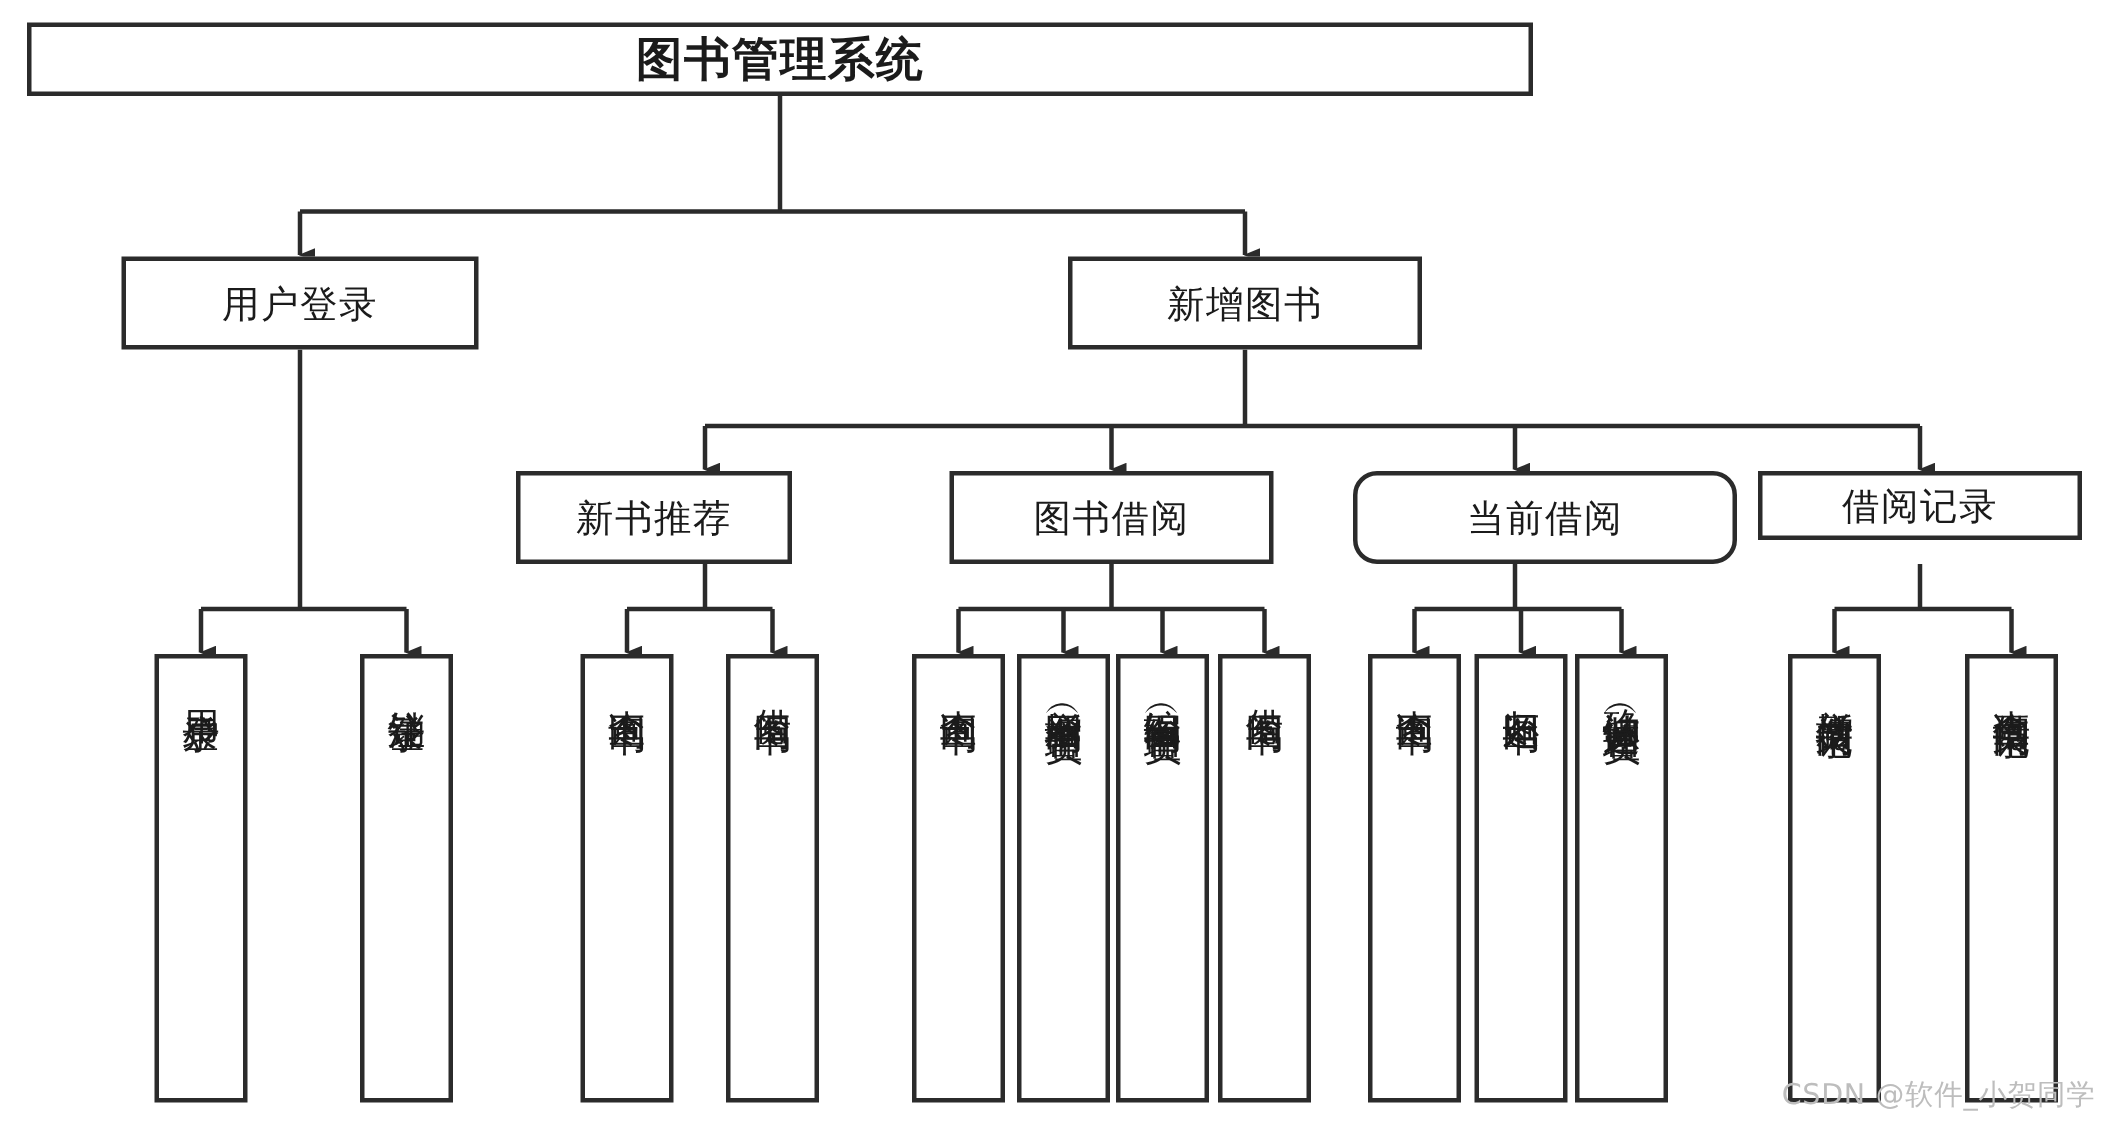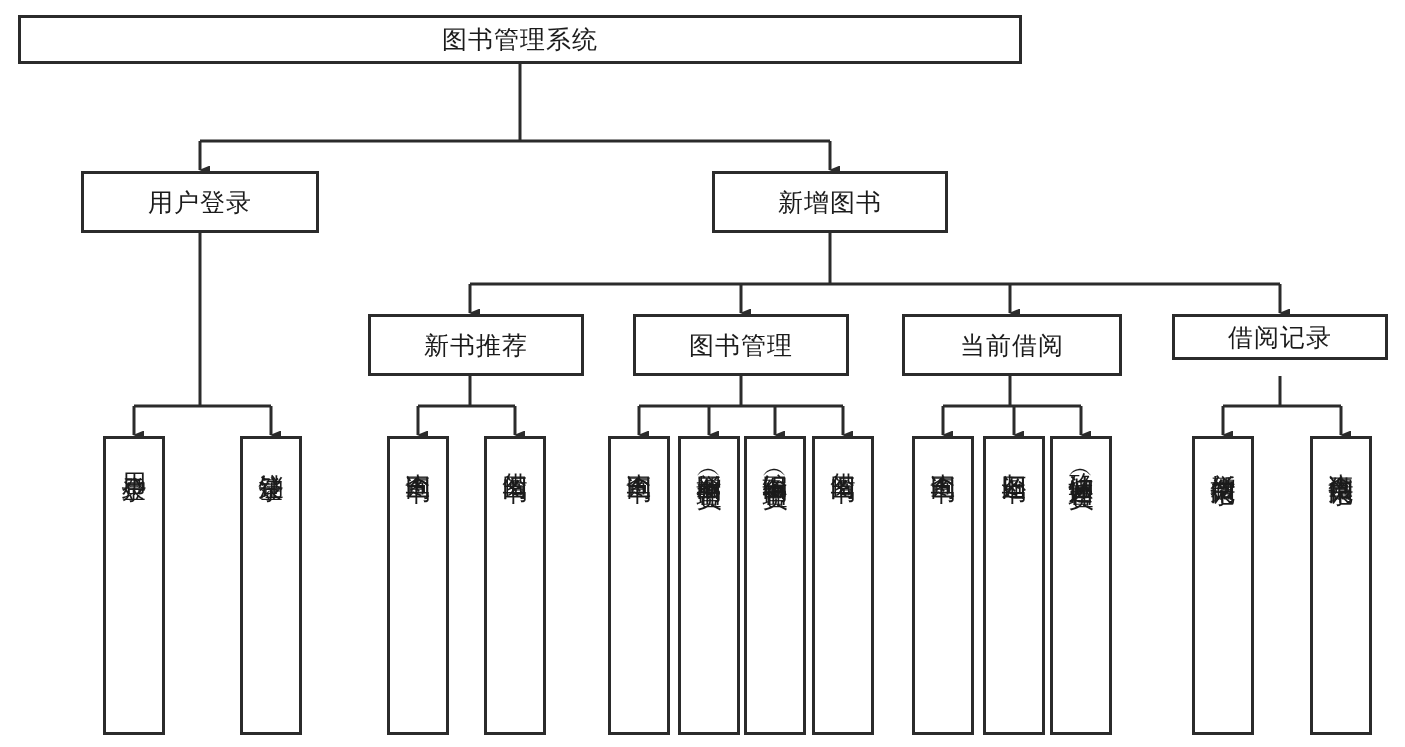--- a/index.html
+++ b/index.html
@@ -36,21 +36,22 @@
     justify-content: center;
     z-index: 2;
   }
   .node .label {
     color: #1b1b1b;
     letter-spacing: 1px;
     text-align: center;
     white-space: nowrap;
   }
   .node-root .label {
-    font-size: 25px;
+    font-size: 31px;
+    font-weight: bold;
   }
   .node-branch .label {
     font-size: 25px;
   }
   .node-leaf {
     align-items: flex-start;
     justify-content: center;
     padding-top: 14px;
   }
   .node-leaf .label {
@@ -127,27 +128,27 @@
   <div id="level2-container">
       <div class="node node-branch" style="left: 81px; top: 171px; width: 238px; height: 62px;">
         <span class="label">用户登录</span>
       </div>
       <div class="node node-branch" style="left: 712px; top: 171px; width: 236px; height: 62px;">
         <span class="label">新增图书</span>
       </div>
     </div>
 
   <div id="level3-container">
-      <div class="node node-branch" style="left: 368px; top: 314px; width: 216px; height: 62px;">
+      <div class="node node-branch" style="left: 344px; top: 314px; width: 184px; height: 62px;">
         <span class="label">新书推荐</span>
       </div>
       <div class="node node-branch" style="left: 633px; top: 314px; width: 216px; height: 62px;">
-        <span class="label">图书管理</span>
+        <span class="label">图书借阅</span>
       </div>
-      <div class="node node-branch" style="left: 902px; top: 314px; width: 220px; height: 62px;">
+      <div class="node node-branch" style="left: 902px; top: 314px; width: 256px; height: 62px; border-radius: 16px;">
         <span class="label">当前借阅</span>
       </div>
       <div class="node node-branch" style="left: 1172px; top: 314px; width: 216px; height: 46px;">
         <span class="label">借阅记录</span>
       </div>
     </div>
 
   <div id="leaf-container">
       <div class="node node-leaf" style="left: 103px; top: 436px; width: 62px; height: 299px;">
         <span class="label">用户登录</span>
@@ -183,13 +184,14 @@
         <span class="label">确认归还（管理员）</span>
       </div>
       <div class="node node-leaf" style="left: 1192px; top: 436px; width: 62px; height: 299px;">
         <span class="label">新增借阅记录</span>
       </div>
       <div class="node node-leaf" style="left: 1310px; top: 436px; width: 62px; height: 299px;">
         <span class="label">查询借阅记录</span>
       </div>
     </div>
 
+  <div id="watermark">CSDN @软件_小贺同学</div>
 </div>
 
 </body></html>

